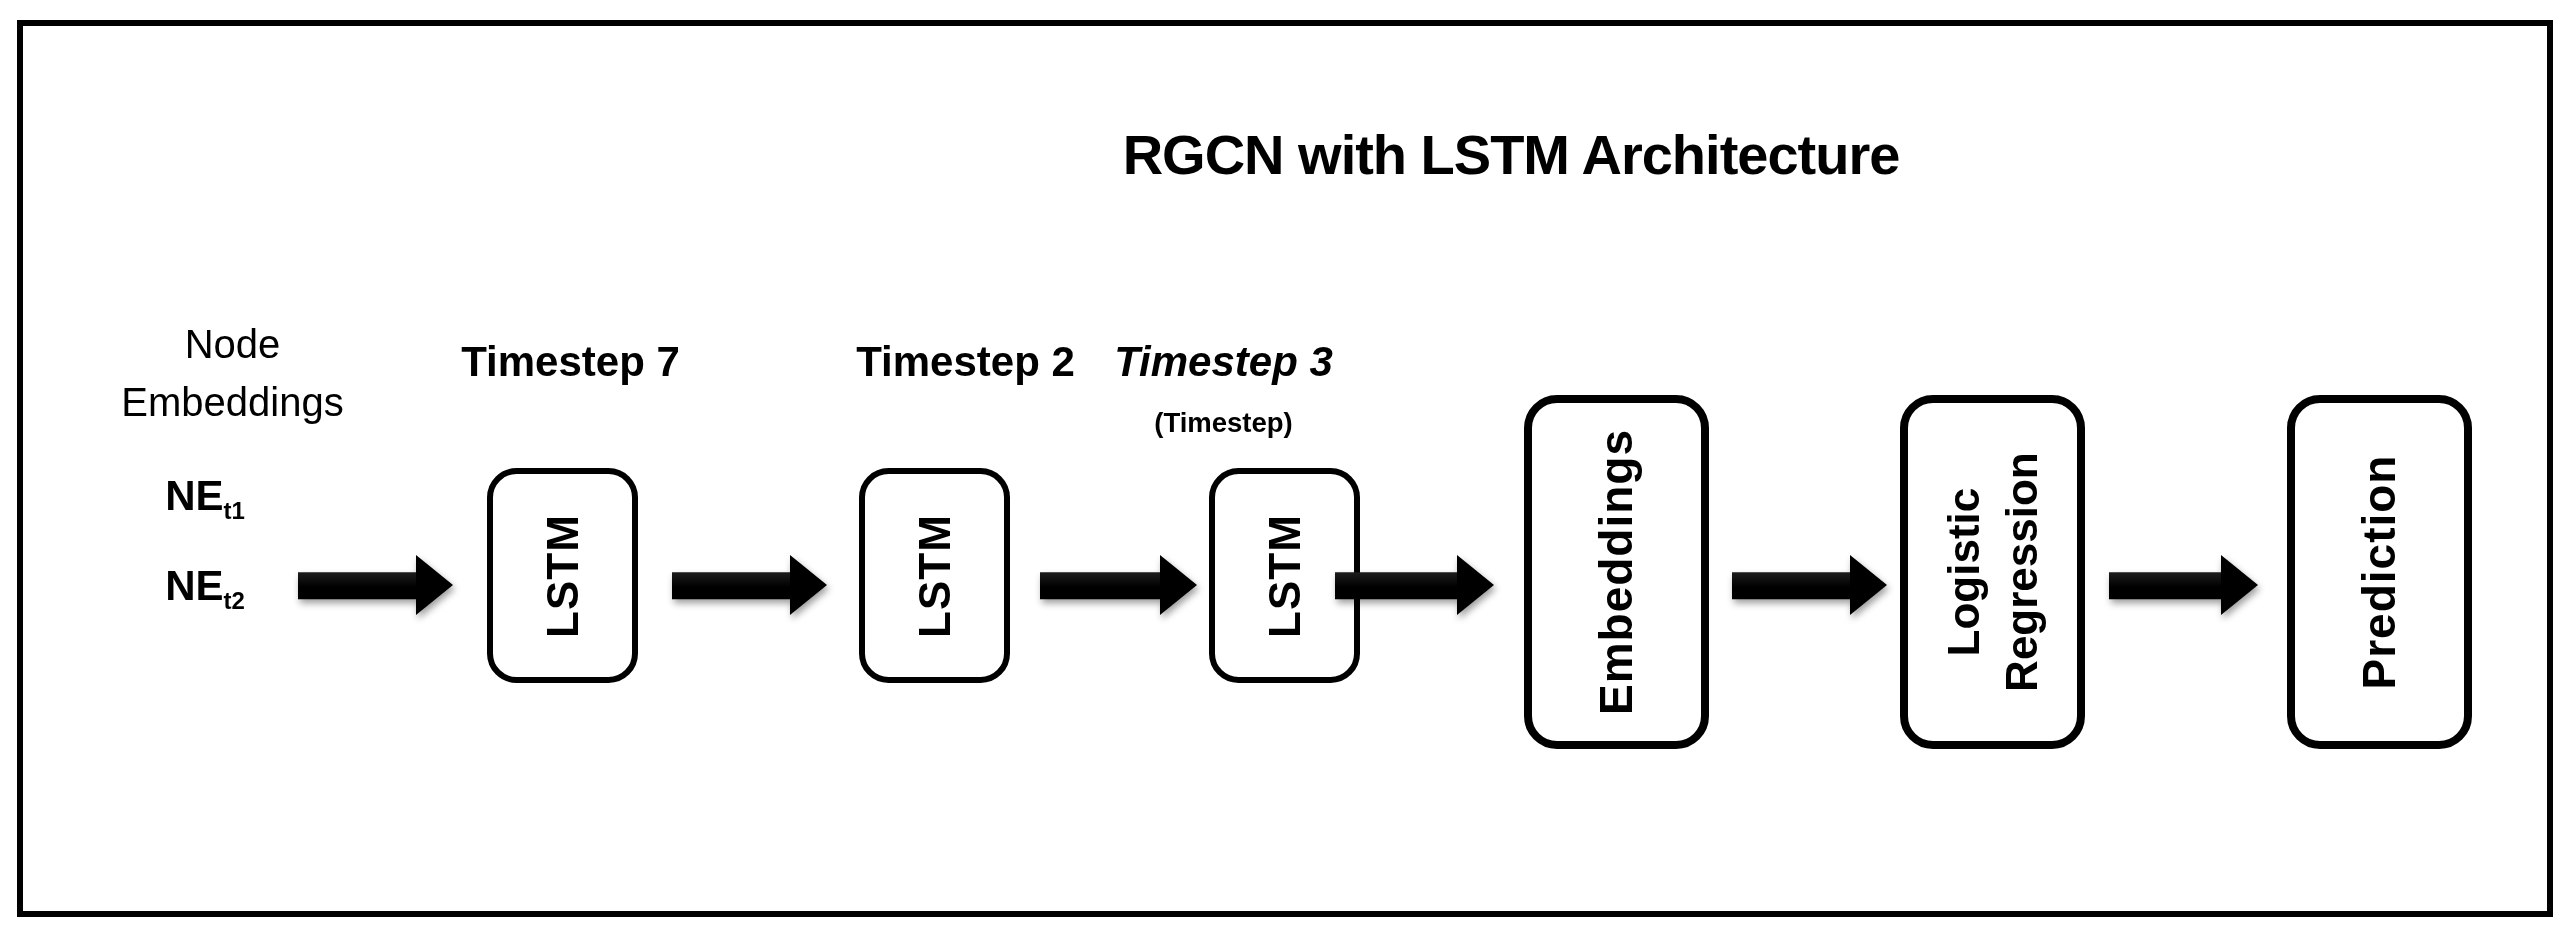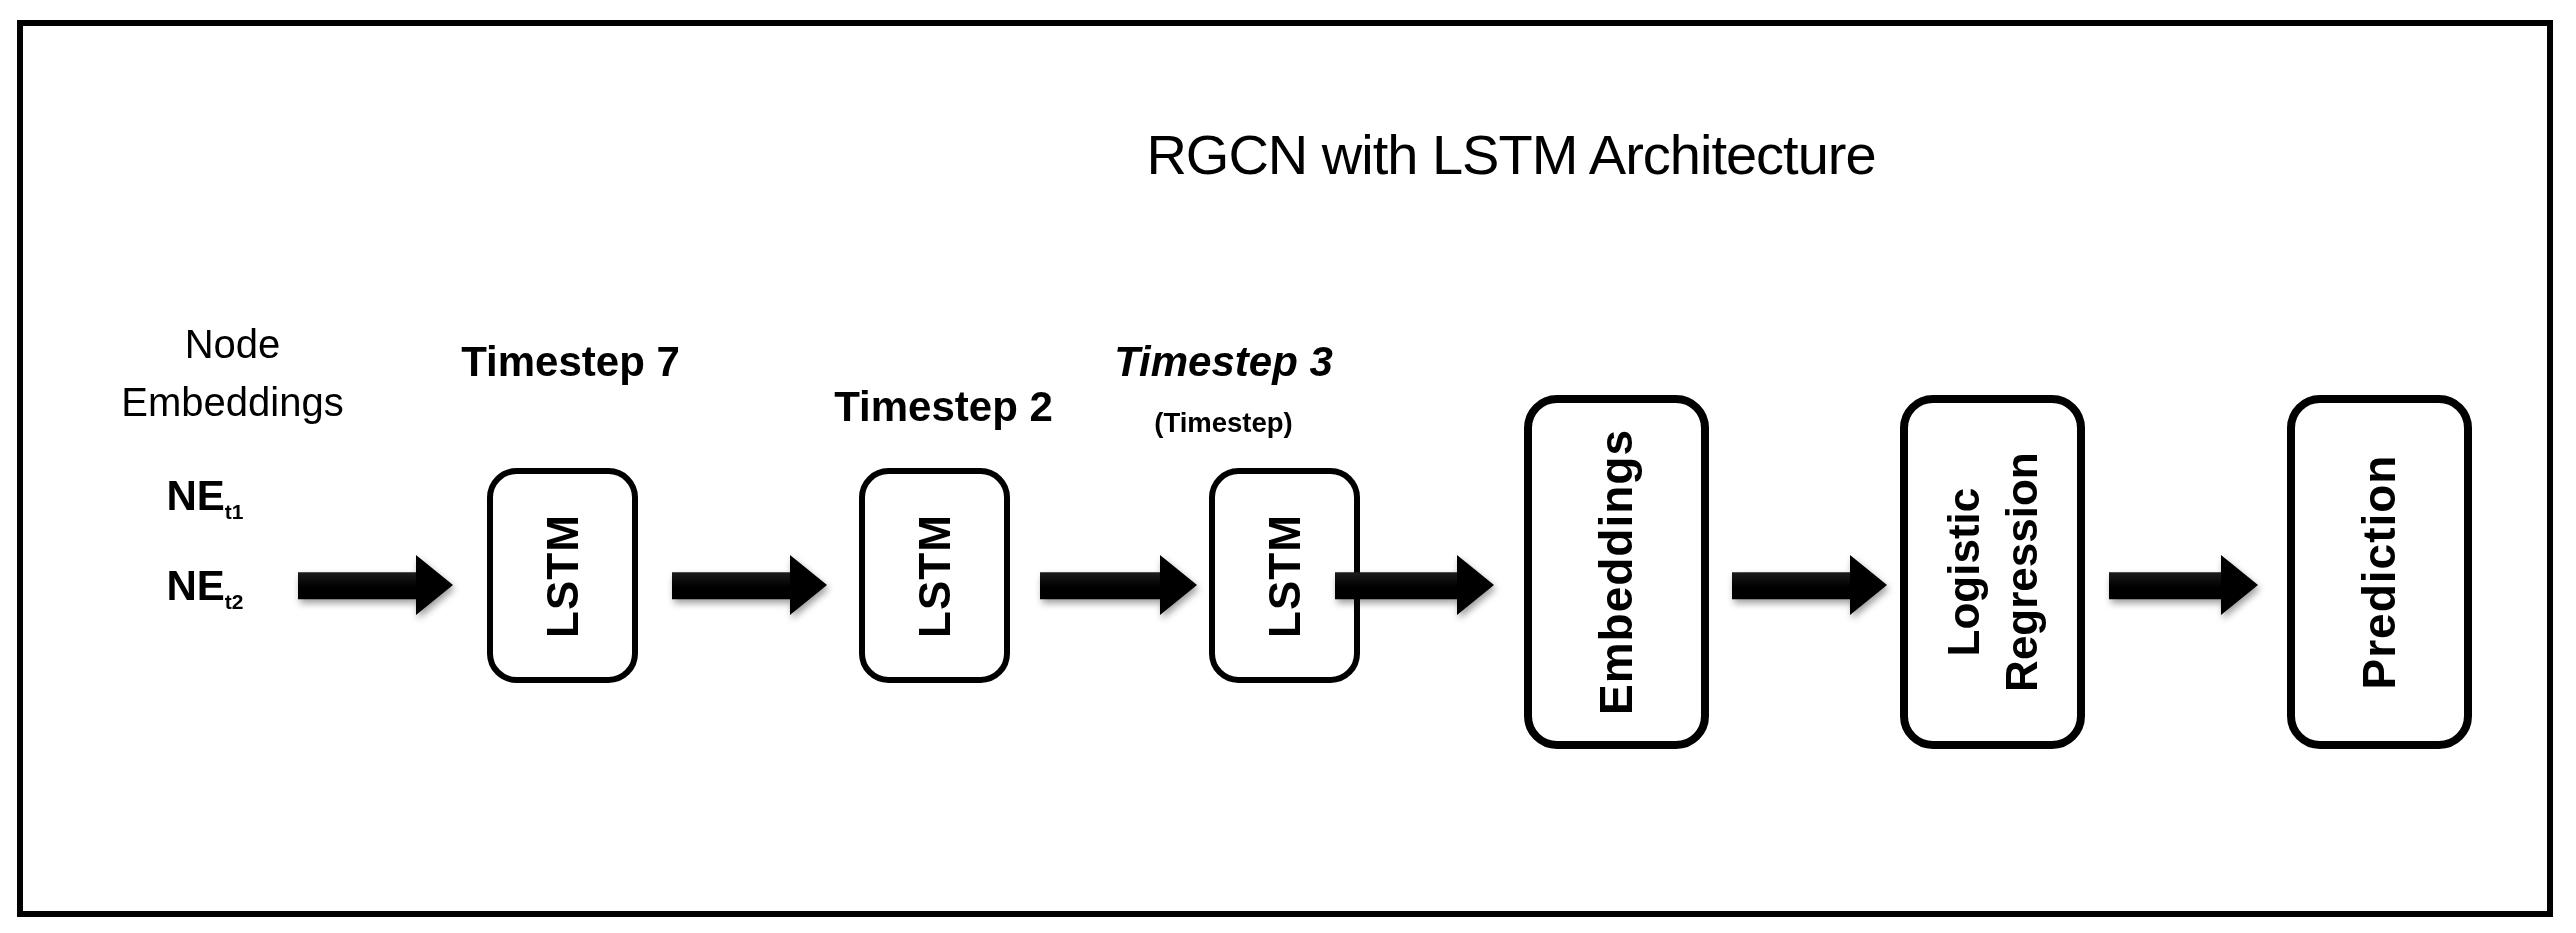--- a/index.html
+++ b/index.html
@@ -19,21 +19,21 @@
     border: 6.9px solid #000;
     box-sizing: border-box;
     background: #fff;
   }
   .title {
     position: absolute;
     left: 1063px; top: 122px;
     width: 896px;
     text-align: center;
     font-size: 56px;
-    font-weight: normal;
+    font-weight: bold;
     letter-spacing: -1px;
     white-space: nowrap;
   }
   .input-heading {
     position: absolute;
     left: 94px; top: 316px;
     width: 277px;
     text-align: center;
     font-size: 40px;
     font-weight: normal;
@@ -41,36 +41,36 @@
   }
   .ne-item {
     position: absolute;
     left: 102px;
     width: 206px;
     text-align: center;
     font-size: 42px;
     font-weight: bold;
     white-space: nowrap;
   }
-  .ne-item sub { font-size: 21px; font-weight: bold; text-align: right; }
+  .ne-item sub { font-size: 24px; font-weight: bold; text-align: right; }
   .ne-t1 { top: 472px; }
   .ne-t2 { top: 562px; }
   .ne-t3 { top: 651px; }
 
   .step-label {
     position: absolute;
     top: 338px;
     width: 315px;
     text-align: center;
     font-size: 42px;
     font-weight: bold;
     white-space: nowrap;
   }
   .step-label-1 { left: 413px; }
-  .step-label-2 { left: 786px; margin-top: 45px; }
+  .step-label-2 { left: 808px; }
   .step-label-3 { left: 1066px; font-style: italic; }
   .predict-sublabel {
     position: absolute;
     left: 1066px; top: 407px;
     width: 315px;
     text-align: center;
     font-size: 27.5px;
     font-weight: bold;
     white-space: nowrap;
   }

